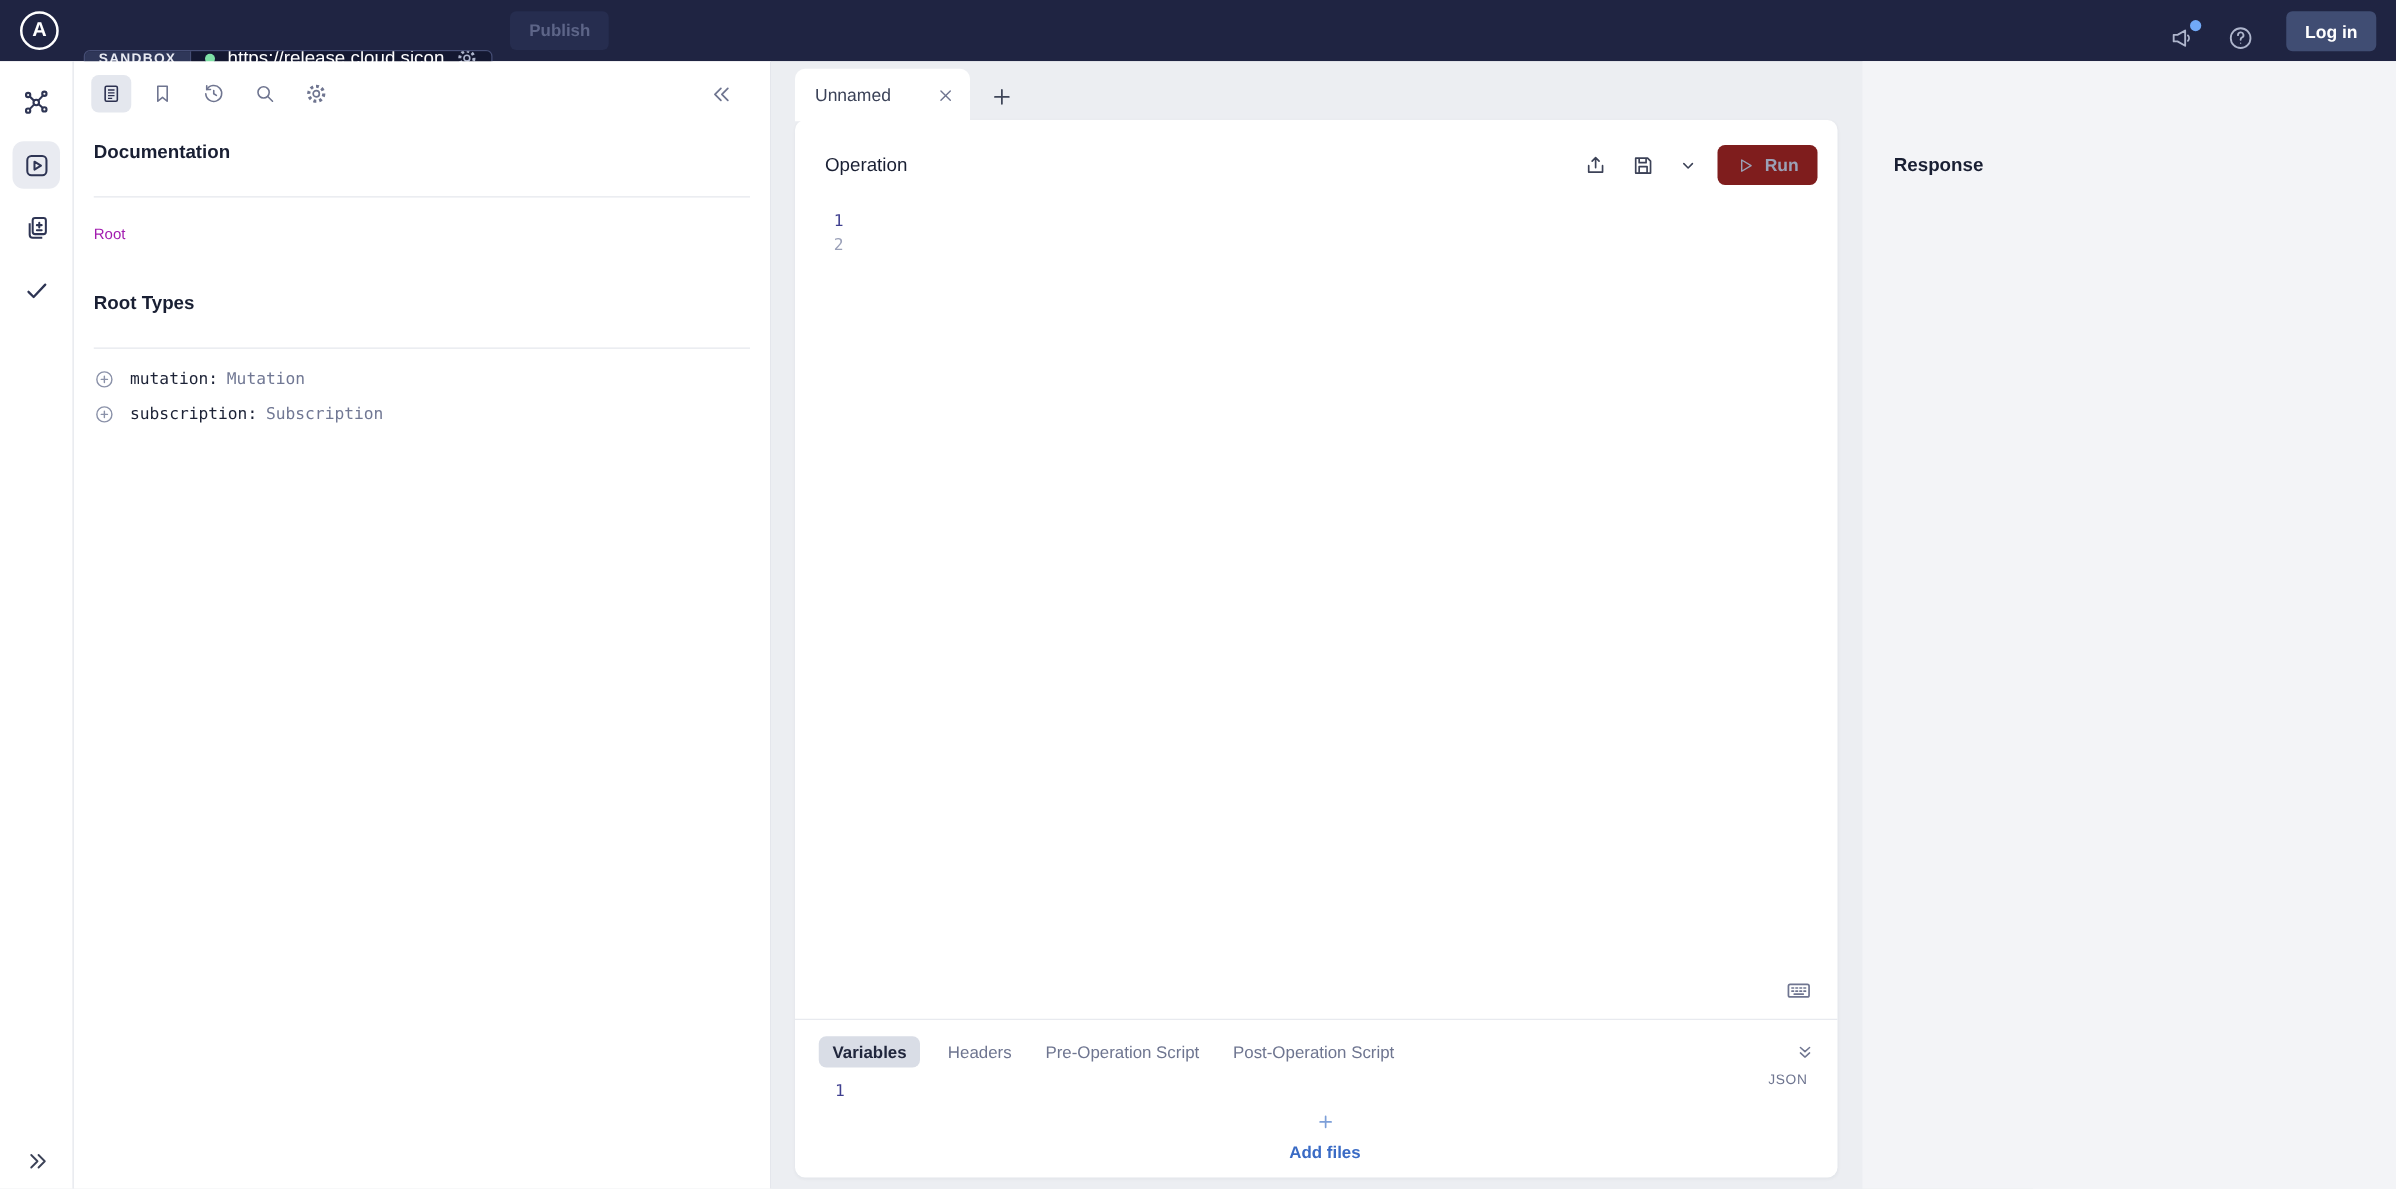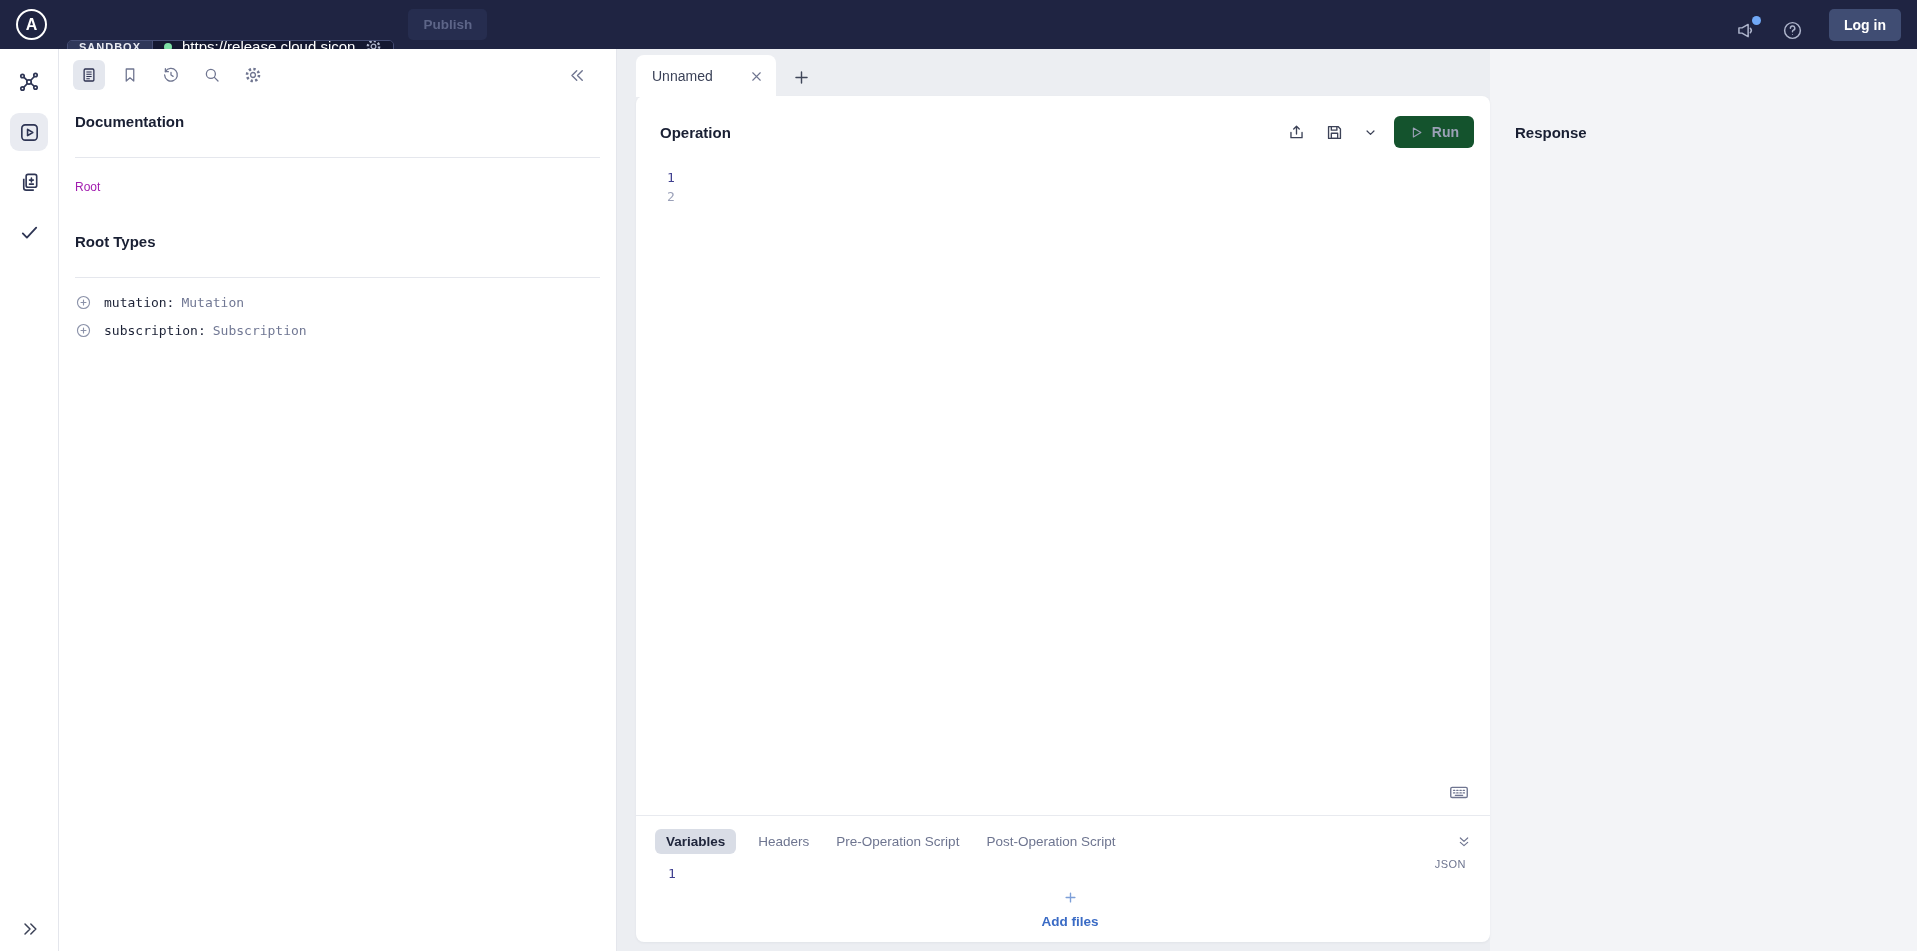--- a/index.html
+++ b/index.html
@@ -63,23 +63,23 @@
   .tabstrip { height:48px; display:flex; align-items:flex-end; }
   .tab { width:140px; height:42px; background:#fff; border-radius:8px 8px 0 0; display:flex; align-items:center;
          padding:0 12px 0 16px; cursor:pointer; position:relative; z-index:2; }
   .tab-label { font-size:14px; color:#3b4258; flex:1; }
   .tab-close { color:#6f7590; }
   .add-tab { margin-left:16px; margin-bottom:10px; color:#3f4659; }
 
   .card { background:#fff; border-radius:8px; margin:0 0 8px 0; flex:1; display:flex; flex-direction:column;
           box-shadow:0 1px 3px rgba(25,31,51,0.05); position:relative; top:-1px; }
   .card-header { display:flex; align-items:center; padding:20px 16px 6px 24px; }
-  .op-title { font-size:15px; font-weight:bold; color:#191f33; }
+  .op-title { font-size:15px; font-weight:normal; color:#191f33; }
   .header-icons { margin-left:auto; display:flex; align-items:center; gap:19px; color:#3c4257; }
-  .run-btn { margin-left:16px; background:#14532d; border:none; border-radius:6px; color:#9ba1b6; font-weight:bold;
+  .run-btn { margin-left:16px; background:#7f1d1d; border:none; border-radius:6px; color:#9ba1b6; font-weight:bold;
              font-size:14px; display:flex; align-items:center; gap:8px; padding:8px 15px; }
   .editor-body { flex:1; position:relative; padding:14px 0 0 31px; }
   .linenums { font-size:13px; line-height:19px; }
   .ln-active { color:#3f3f8f; }
   .ln-idle { color:#9aa0b8; }
   .kbd-icon { position:absolute; right:20px; bottom:12px; color:#6f7590; }
 
   .card-divider { border-top:1px solid #e8eaef; }
   .bottom-section { height:126px; padding:13px 18px 0 19px; }
   .bp-tabs { display:flex; align-items:center; }
@@ -87,21 +87,21 @@
   .bp-tab.active { background:#d9dde6; color:#20263c; font-weight:bold; border-radius:6px; padding:5px 11px; margin-right:22px; }
   .bp-collapse { margin-left:auto; color:#6f7590; cursor:pointer; }
   .bp-body { position:relative; padding:10px 0 0 13px; }
   .bp-ln { font-size:13px; color:#3f3f8f; }
   .json-label { position:absolute; right:6px; top:4px; font-size:11px; color:#6e7590; letter-spacing:0.5px; }
   .add-files { display:flex; align-items:center; gap:9px; margin-top:8px; cursor:pointer;flex-direction:column; }
   .add-files-plus { color:#7d9fd8; }
   .add-files-label { color:#3a6bc5; font-size:13.5px; font-weight:bold; }
 
   
-  .response { width:427px; background:#f3f4f7; padding:75px 0 0 25px; }
+  .response { width:427px; background:#f3f4f7; padding:75px 0 0 25px;margin-left:20px; }
   .resp-title { font-size:15px; font-weight:bold; color:#191f33; }
 </style>
 </head>
 <body>
 
 <header class="topbar">
   <div class="logo">
     <span>A</span>
   </div>
 

